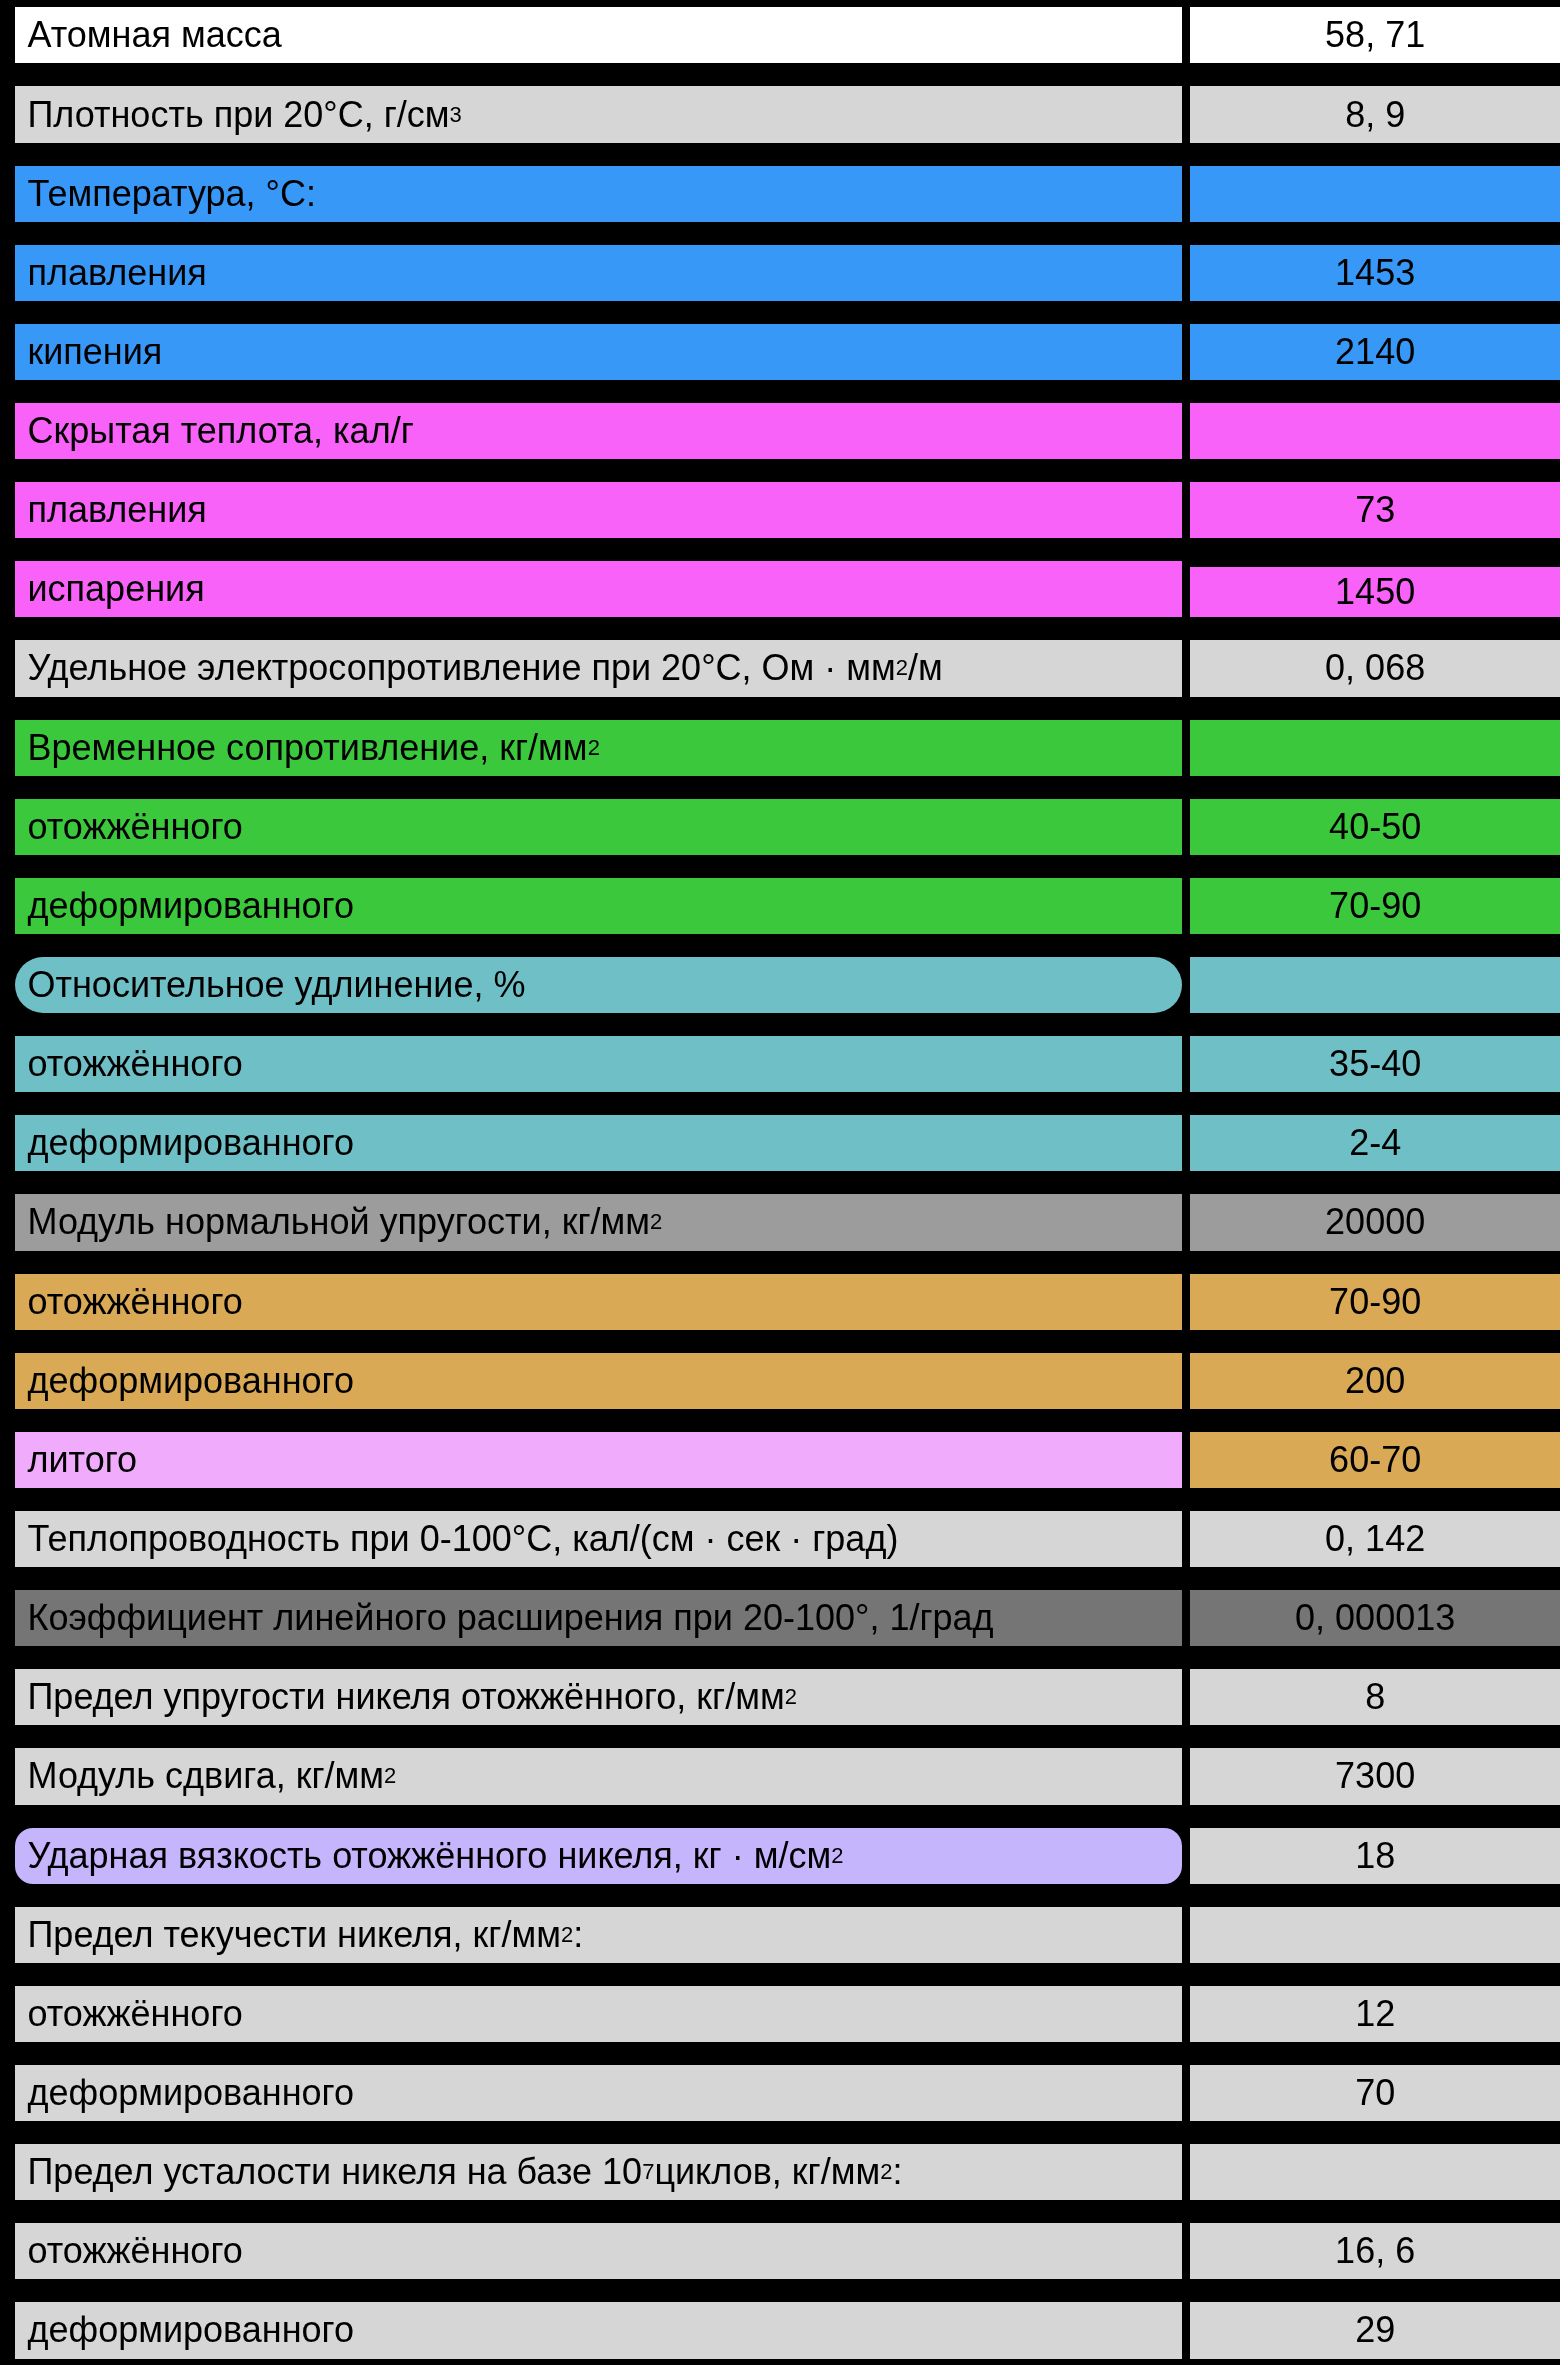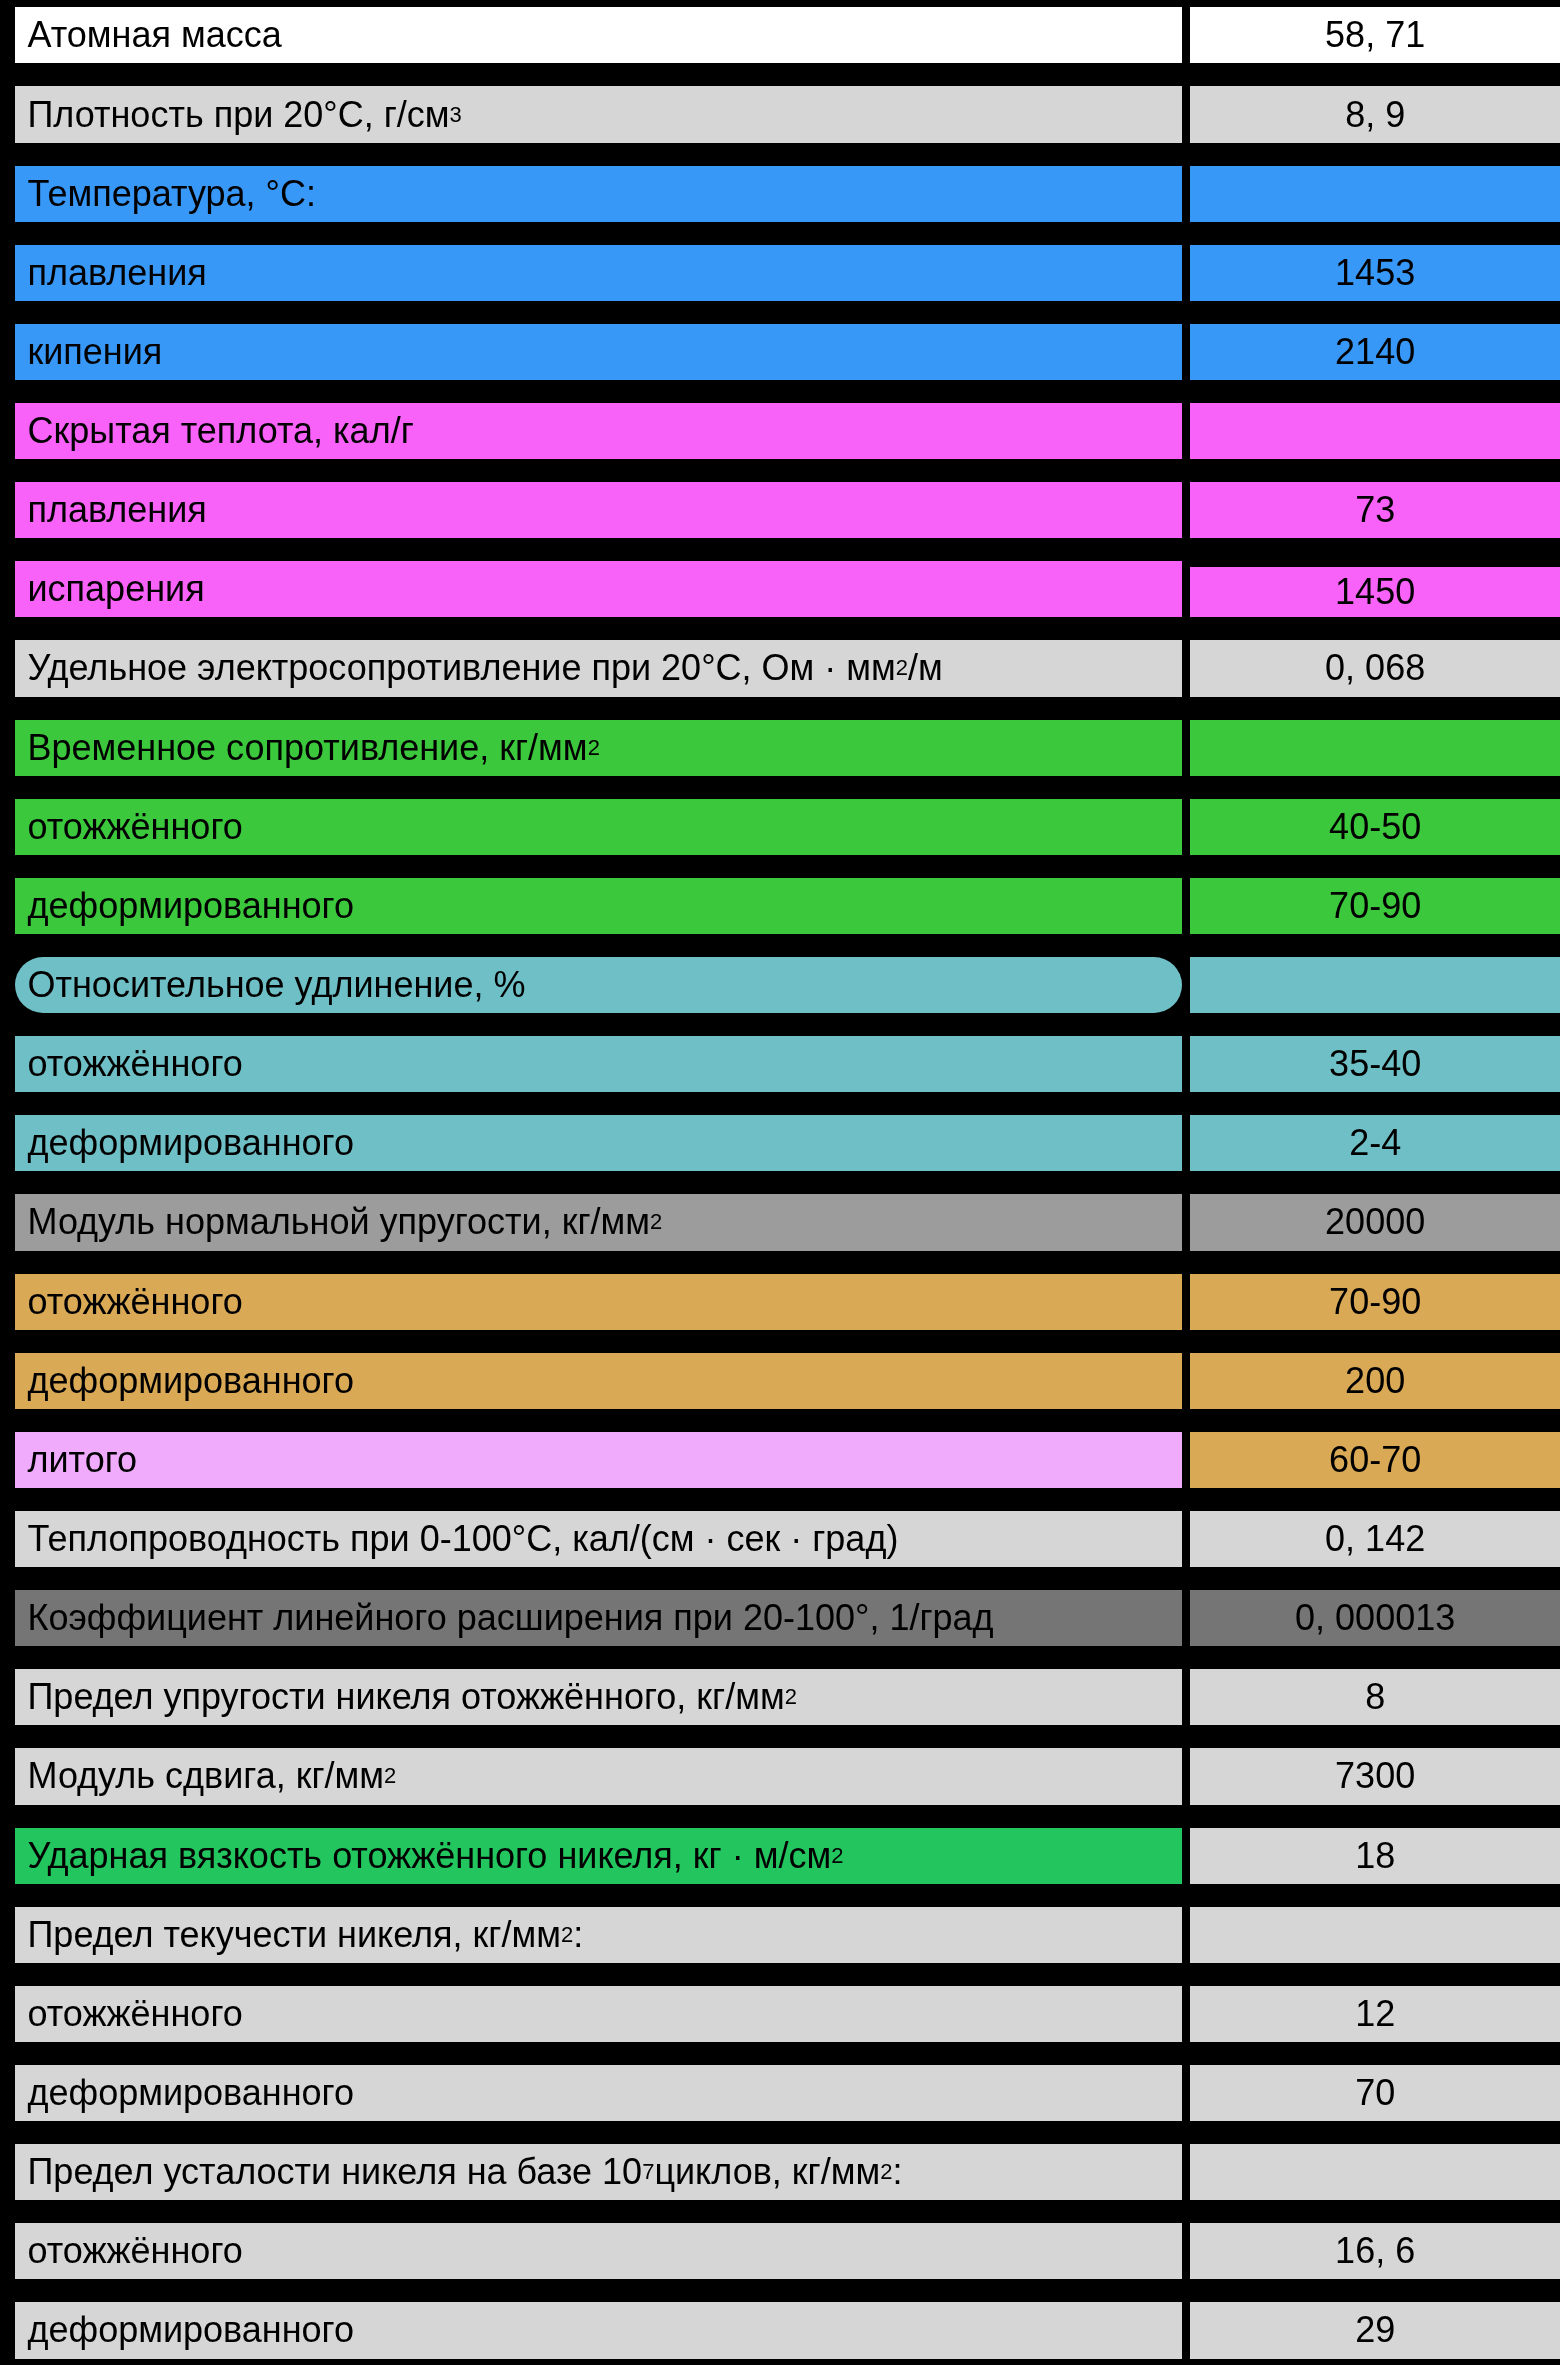--- a/index.html
+++ b/index.html
@@ -168,21 +168,21 @@
     <div class="cell label" style="background: rgb(214, 214, 214);">Предел упругости никеля отожжённого, кг/мм<sup>2</sup></div>
     <div class="cell value" style="background: rgb(214, 214, 214);">8</div>
   </div>
 
   <div class="row">
     <div class="cell label" style="background: rgb(214, 214, 214);">Модуль сдвига, кг/мм<sup>2</sup></div>
     <div class="cell value" style="background: rgb(214, 214, 214);">7300</div>
   </div>
 
   <div class="row">
-    <div class="cell label" style="background: #22c55e;">Ударная вязкость отожжённого никеля, кг · м/см<sup>2</sup></div>
+    <div class="cell label" style="background: #c4b5fd; border-radius: 18px;">Ударная вязкость отожжённого никеля, кг · м/см<sup>2</sup></div>
     <div class="cell value" style="background: rgb(214, 214, 214);">18</div>
   </div>
 
   <div class="row">
     <div class="cell label" style="background: rgb(214, 214, 214);">Предел текучести никеля, кг/мм<sup>2</sup>:</div>
     <div class="cell value" style="background: rgb(214, 214, 214);"></div>
   </div>
 
   <div class="row">
     <div class="cell label" style="background: rgb(214, 214, 214);">отожжённого</div>

